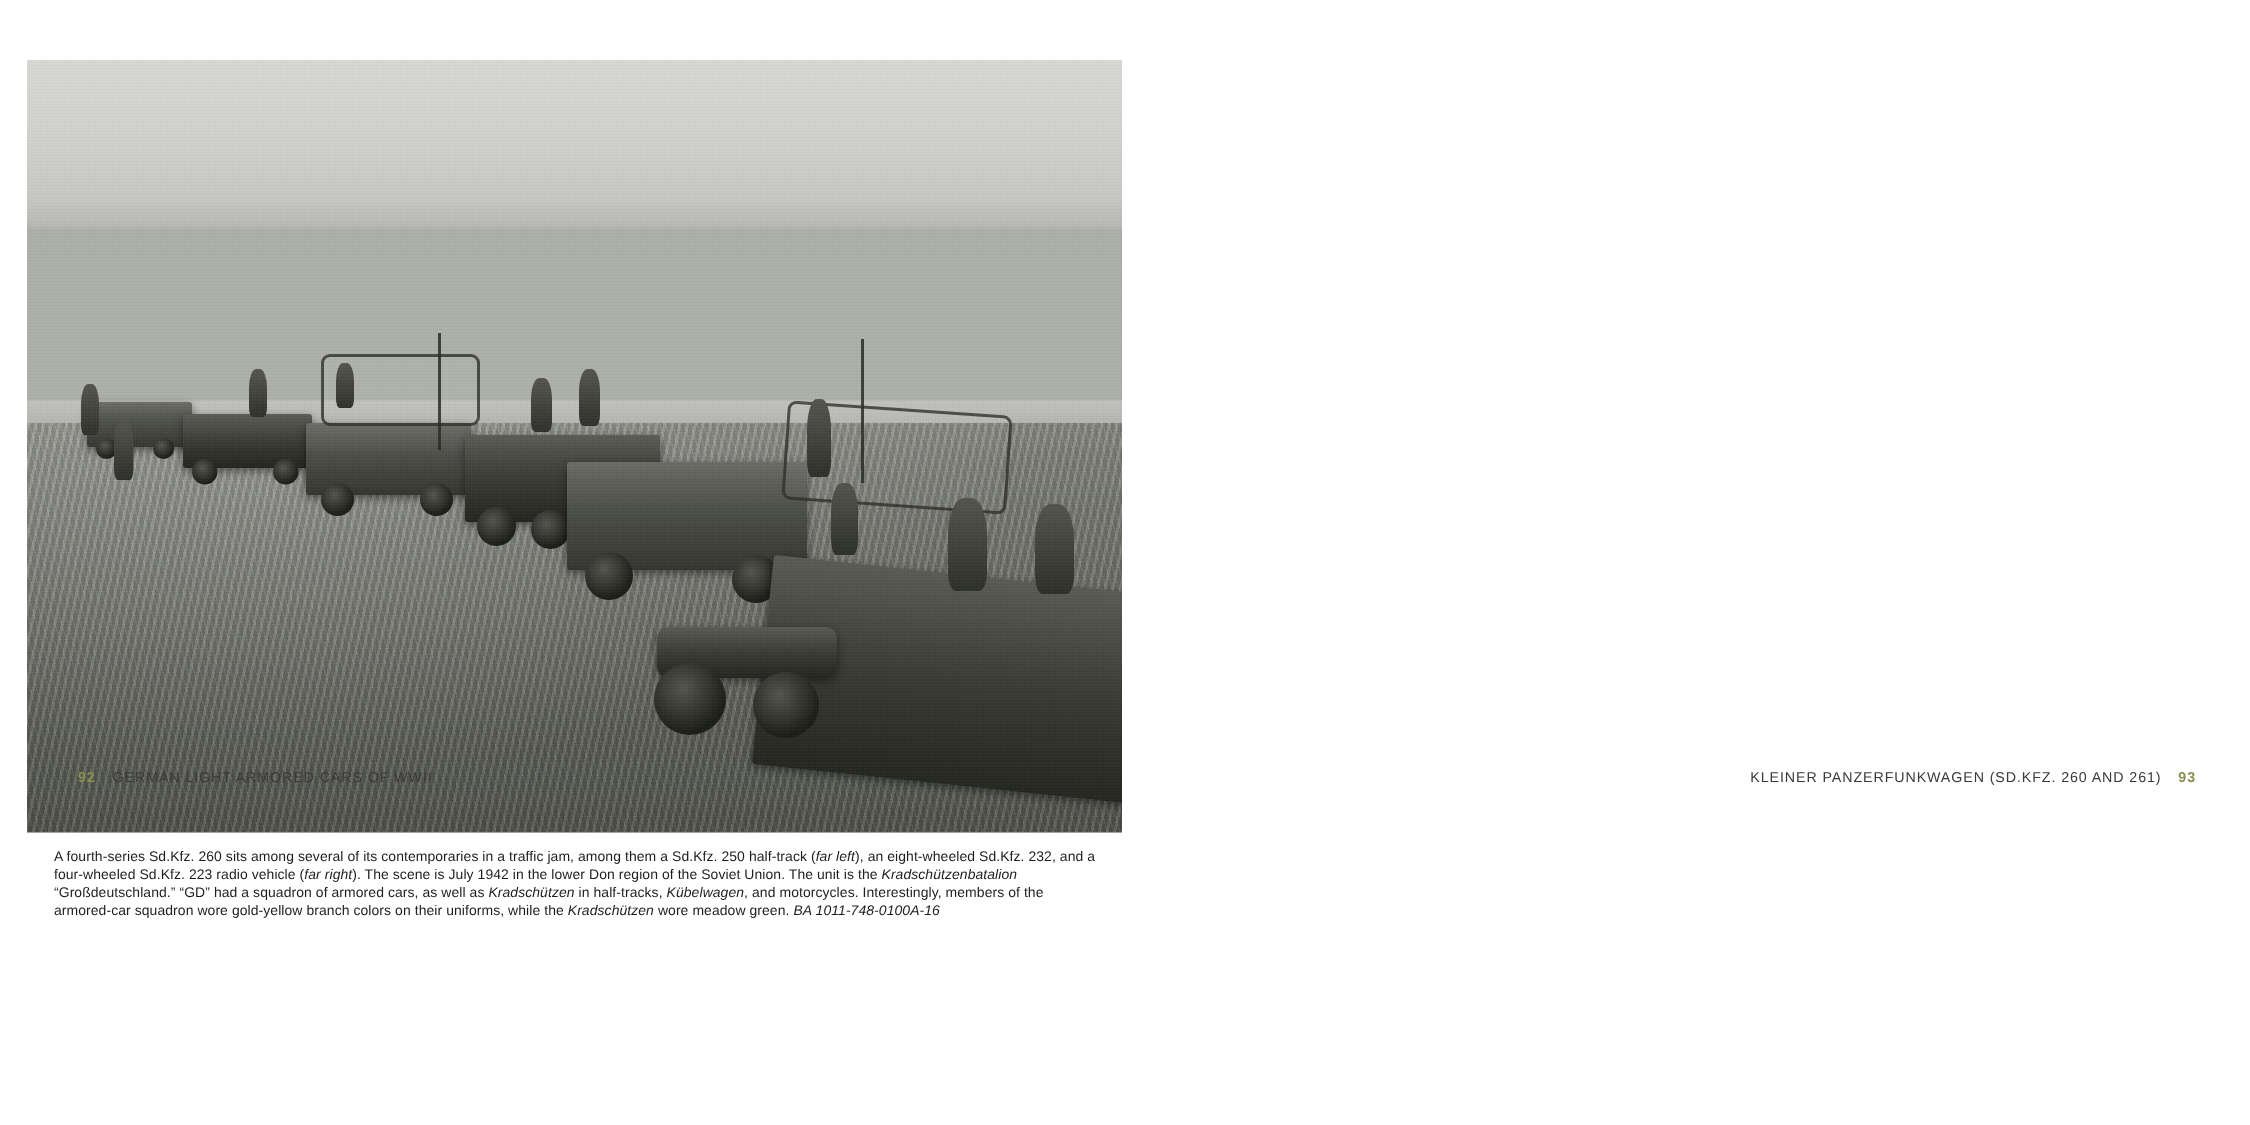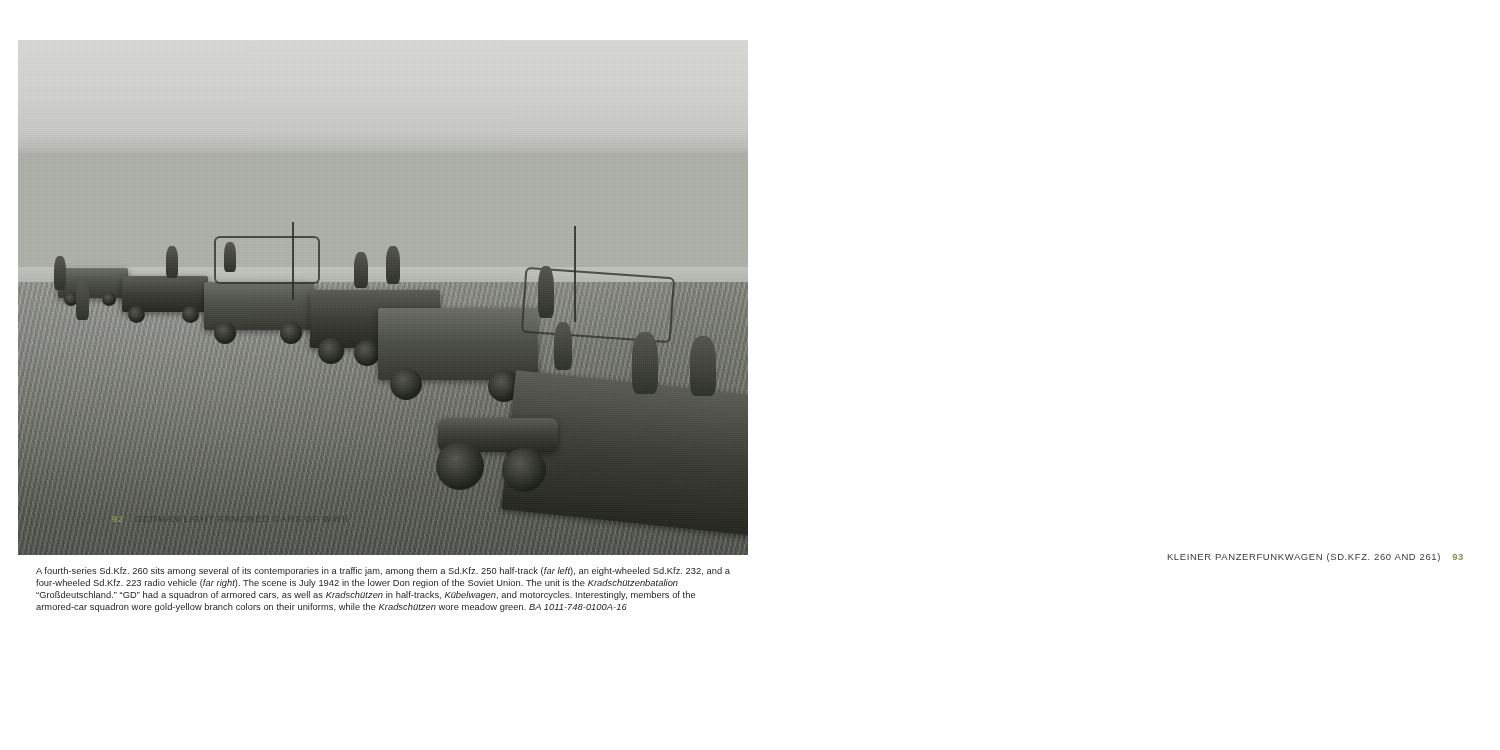--- a/index.html
+++ b/index.html
@@ -10,21 +10,21 @@
     background: #ffffff;
     font-family: "Liberation Sans", sans-serif;
     overflow: hidden;
     position: relative;
   }
 
   
   .spread { position: absolute; inset: 0; display: flex; }
   .page { position: relative; height: 540px; background: #fff; }
   .page-left  { width: 775px; }
-  .page-right { width: 725px; margin-top: 38px; }
+  .page-right { width: 725px; }
 
   
   .photo {
     position: absolute;
     overflow: hidden;
     background: #8d8f8c;
   }
   
   .photo .sky,
   .photo .ground,
@@ -108,21 +108,21 @@
   .folio {
     position: absolute;
     bottom: 16px;
     font-size: 9.5px;
     letter-spacing: .6px;
     color: #3a3a38;
     text-transform: uppercase;
     white-space: nowrap;
   }
   .folio .num { color: #8b8f4f; font-weight: bold; }
-  #folio-left  { left: 64px; padding-left: 48px;  }
+  #folio-left  { left: 52px;  }
   #folio-right { right: 36px; }
   #folio-left .num { margin-right: 8px; }
   #folio-right .num { margin-left: 8px; }
   .gutter-shadow {
     position: absolute; top: 0; bottom: 0; left: 775px; width: 1px;
     background: rgba(0,0,0,0);
   }
 </style>
 </head>
 <body>

